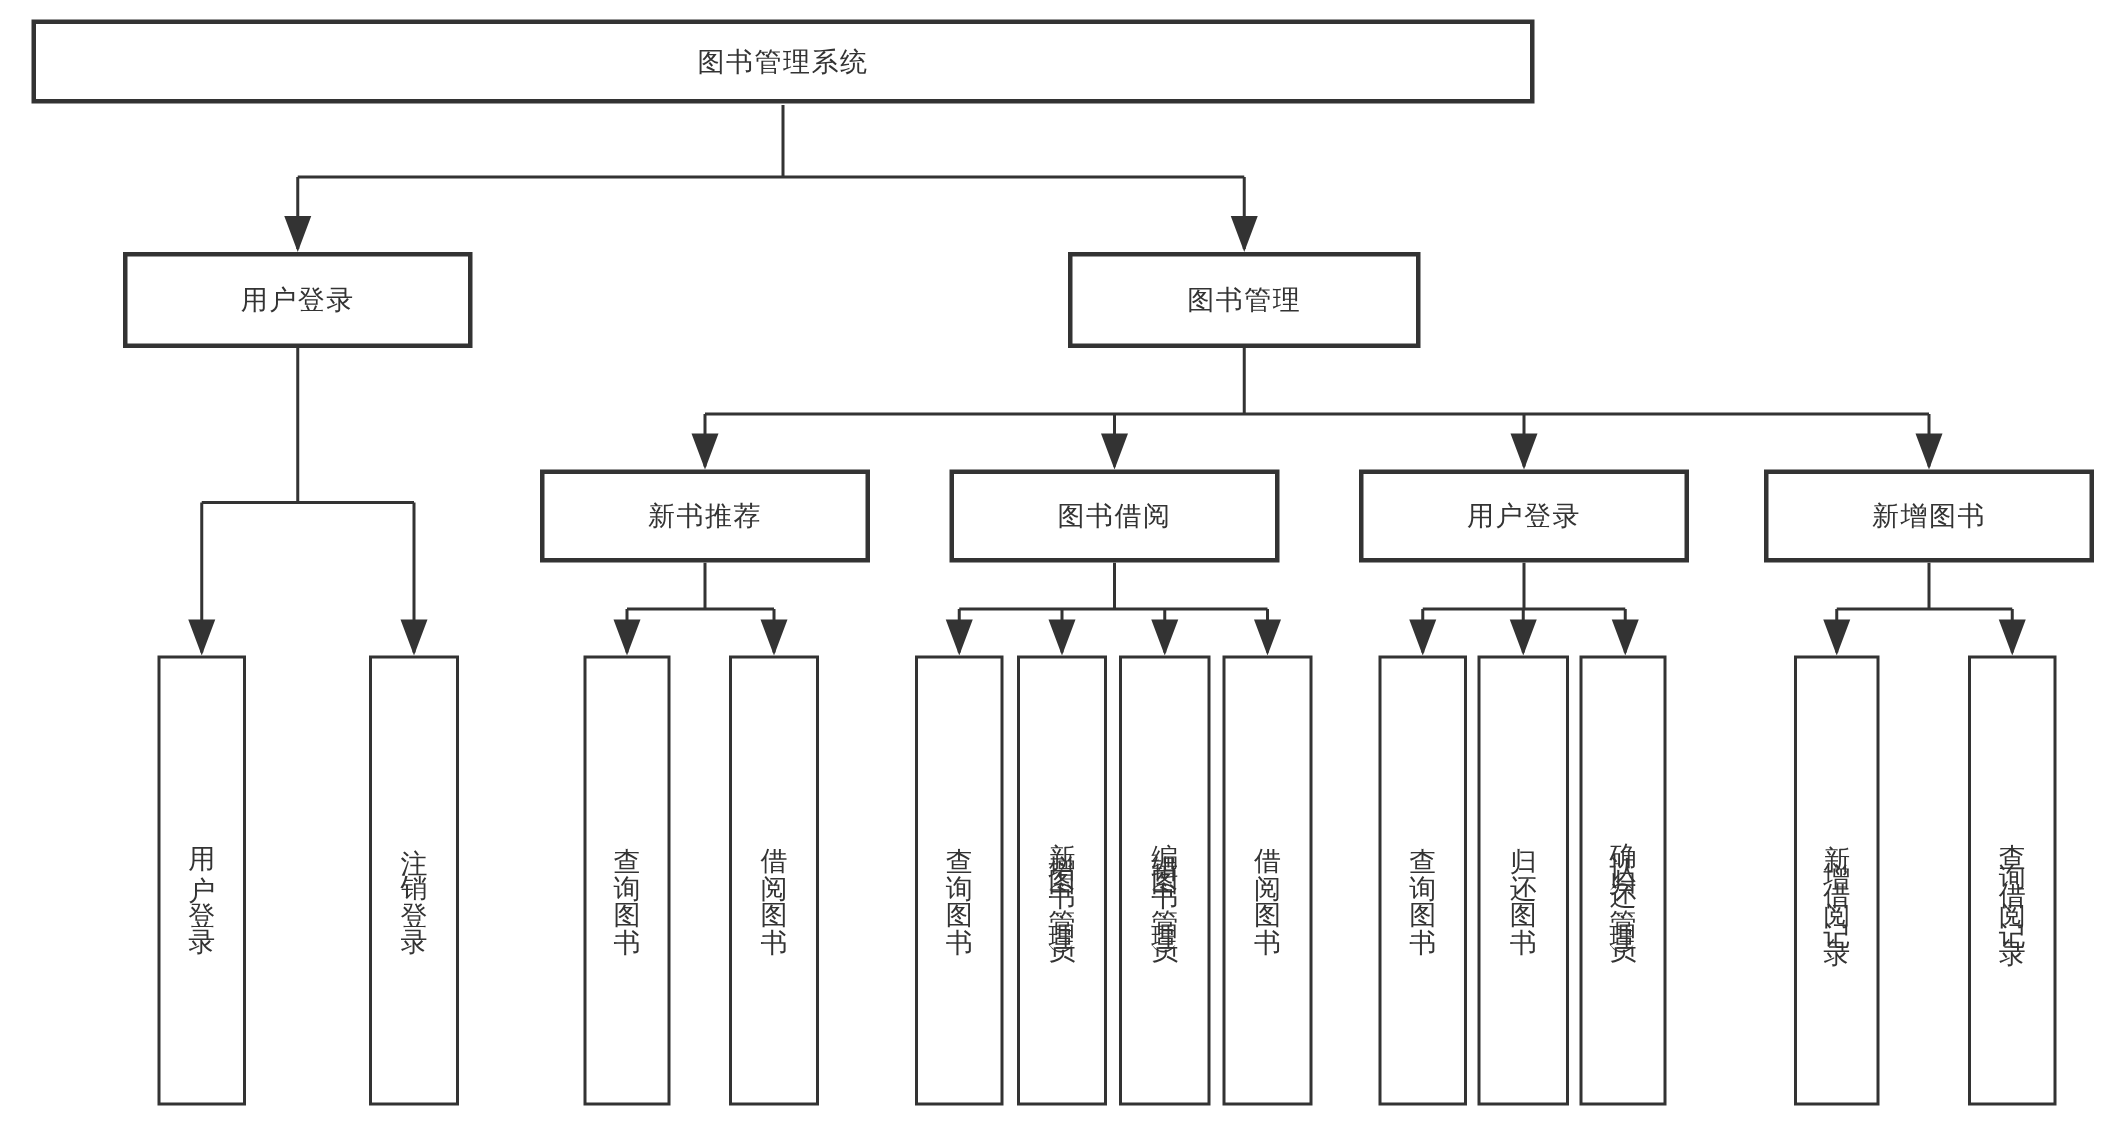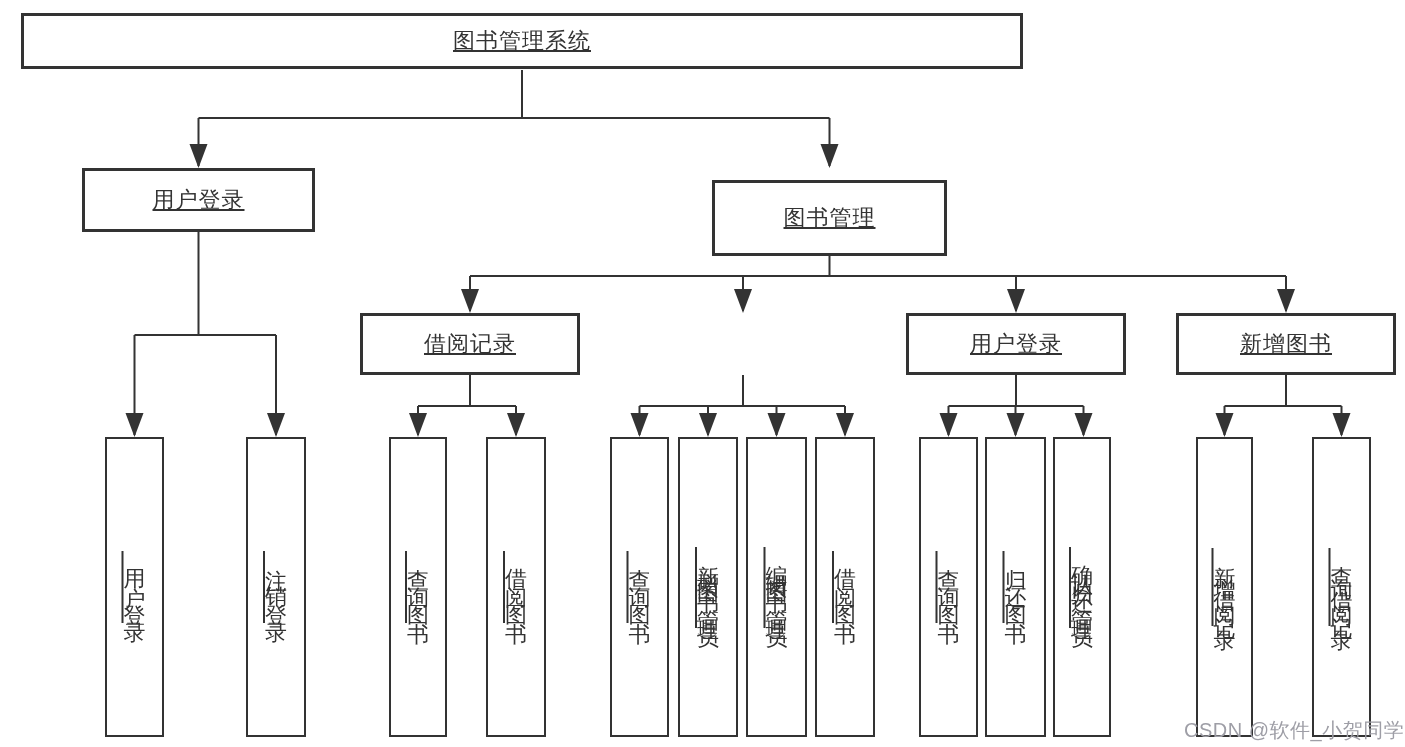--- a/index.html
+++ b/index.html
@@ -22,26 +22,25 @@
   svg.links .head{fill:var(--line);}
   .node{
     position:absolute;
     box-sizing:border-box;
     background:var(--bg);
     border:3px solid var(--line);
     display:flex;align-items:center;justify-content:center;
     text-align:center;
   }
   .node .lbl{
-    font-size:22px;
+    font-size:18px;
     color:var(--text);
     letter-spacing:1px;
     white-space:nowrap;
     line-height:1;
-    text-decoration:underline;
   }
   .node.leaf{
     top:437px;height:300px;
     border-width:2px;
   }
   .node.leaf .lbl{
     writing-mode:vertical-rl;
     text-orientation:mixed;
     letter-spacing:18px;
     line-height:1;
@@ -97,26 +96,29 @@
     </g>
   </svg>
 
   <div class="node" style="left:21px;top:13px;width:1002px;height:56px">
     <span class="lbl">图书管理系统</span>
   </div>
 
   <div class="node" style="left:82px;top:168px;width:233px;height:64px">
     <span class="lbl">用户登录</span>
   </div>
-  <div class="node" style="left:712px;top:180px;width:235px;height:76px">
+  <div class="node" style="left:712px;top:168px;width:235px;height:64px">
     <span class="lbl">图书管理</span>
   </div>
 
   <div class="node" style="left:360px;top:313px;width:220px;height:62px">
-    <span class="lbl">借阅记录</span>
+    <span class="lbl">新书推荐</span>
+  </div>
+  <div class="node" style="left:633px;top:313px;width:220px;height:62px">
+    <span class="lbl">图书借阅</span>
   </div>
   <div class="node" style="left:906px;top:313px;width:220px;height:62px">
     <span class="lbl">用户登录</span>
   </div>
   <div class="node" style="left:1176px;top:313px;width:220px;height:62px">
     <span class="lbl">新增图书</span>
   </div>
 
   <div class="node leaf" style="left:105px;width:59px">
     <span class="lbl">用户登录</span>
@@ -155,15 +157,14 @@
     <span class="lbl">确认归还（管理员）</span>
   </div>
 
   <div class="node leaf sp6" style="left:1196px;width:57px">
     <span class="lbl">新增借阅记录</span>
   </div>
   <div class="node leaf sp6" style="left:1312px;width:59px">
     <span class="lbl">查询借阅记录</span>
   </div>
 
-  <div class="watermark">CSDN @软件_小贺同学</div>
 
 </div>
 
 </body></html>

